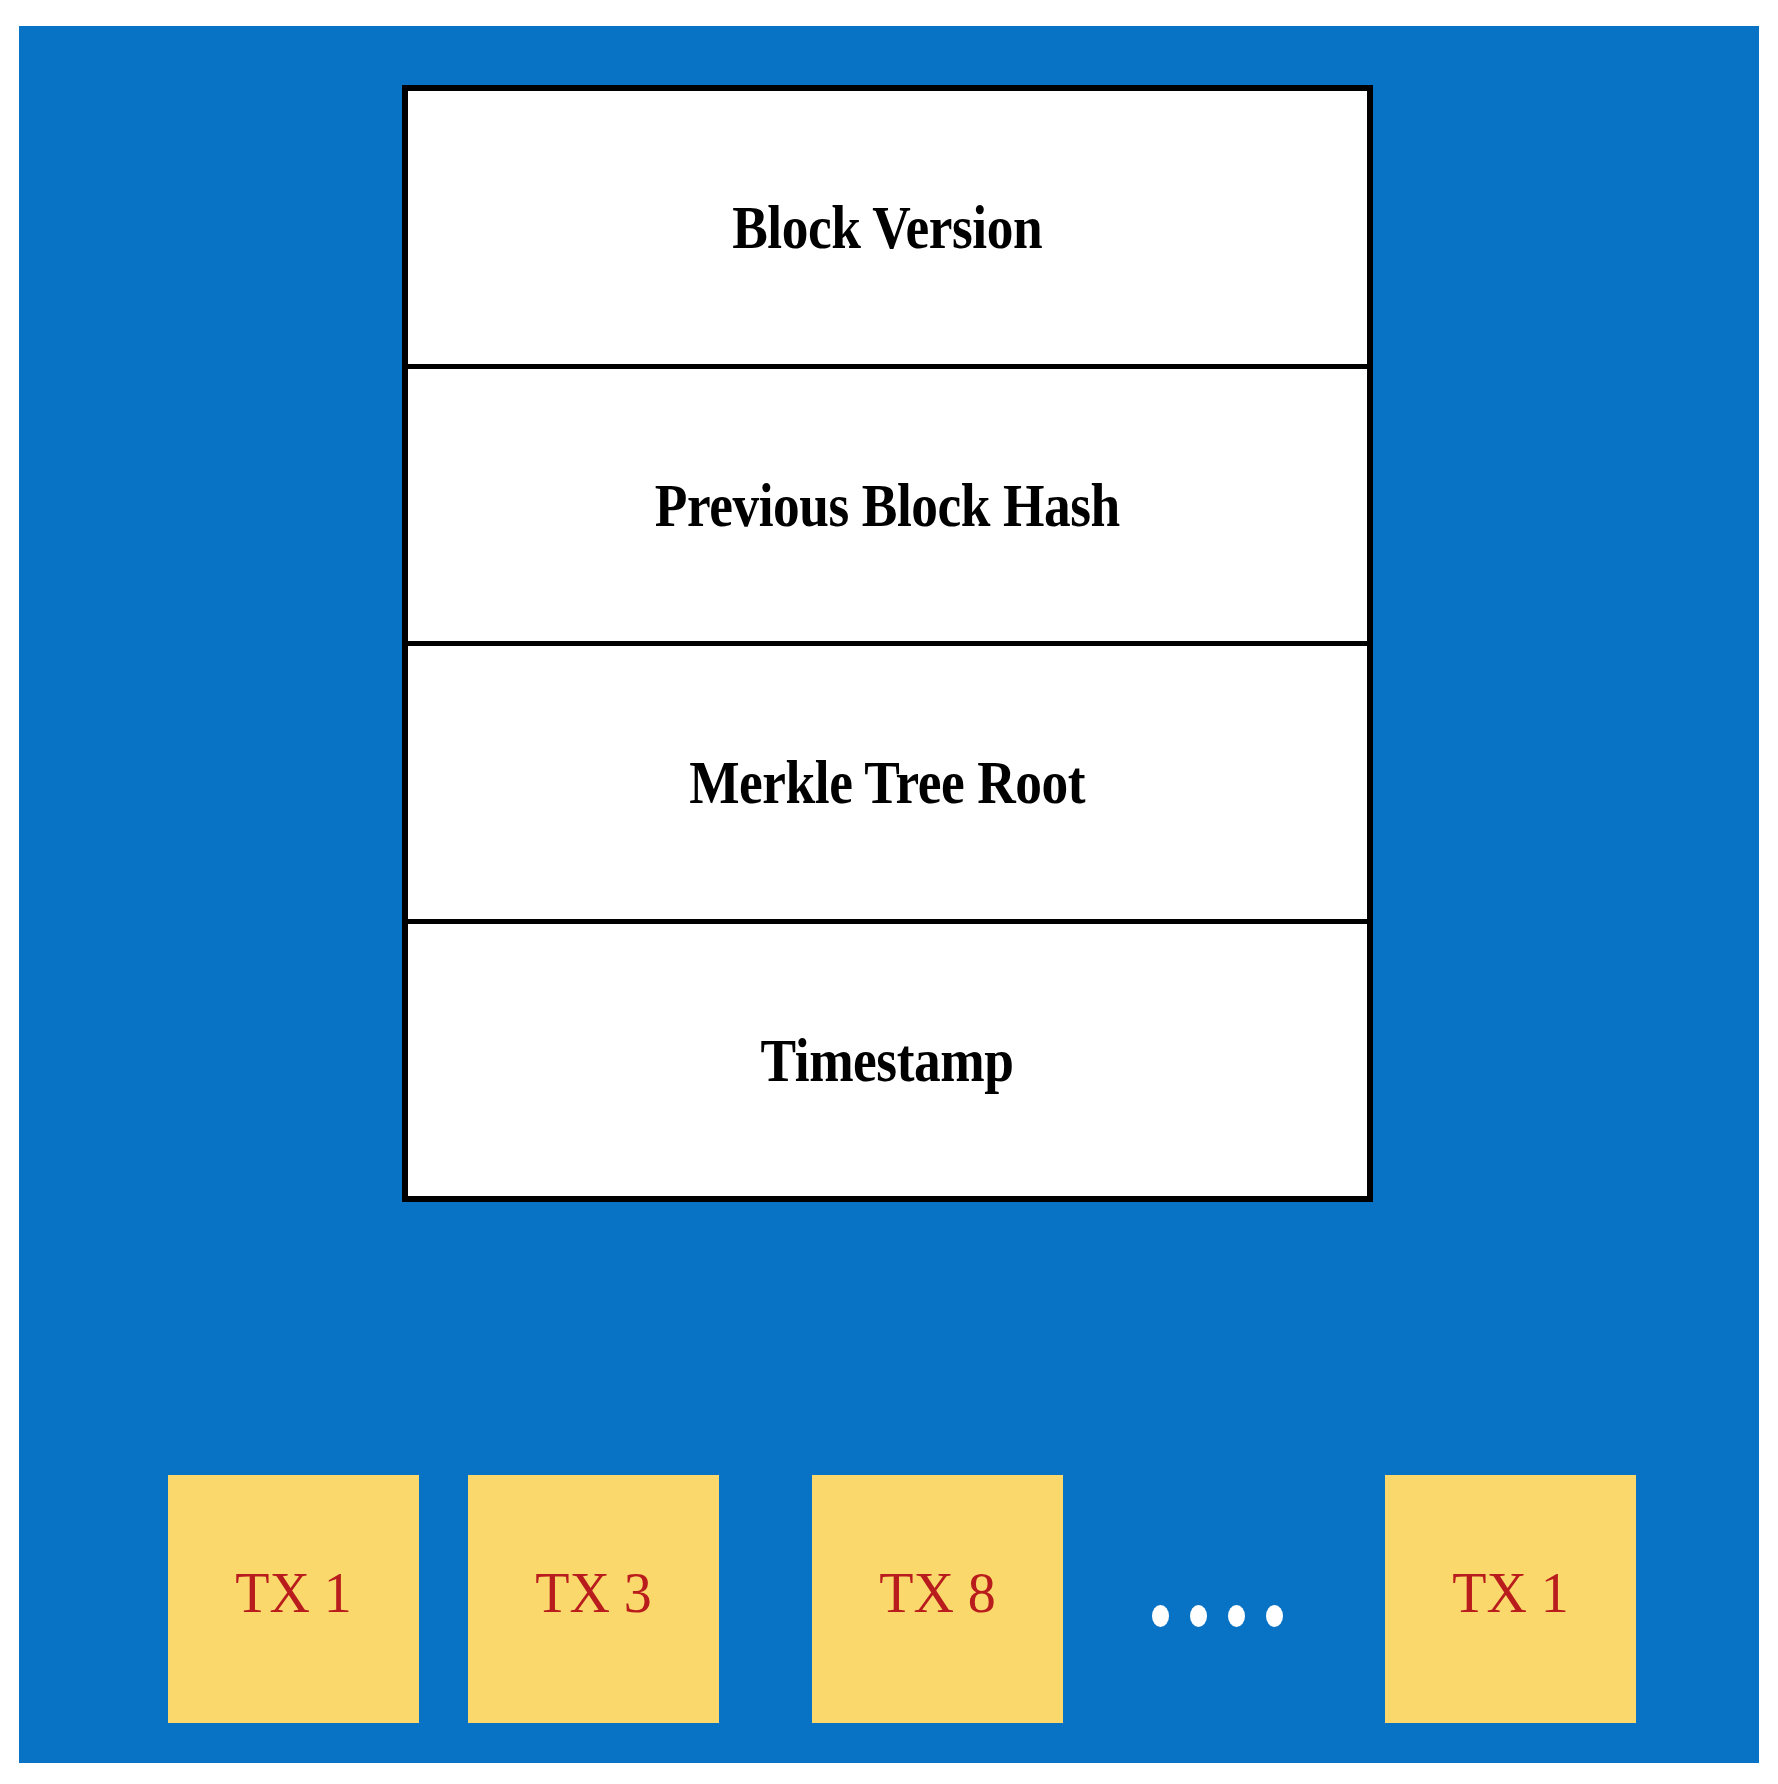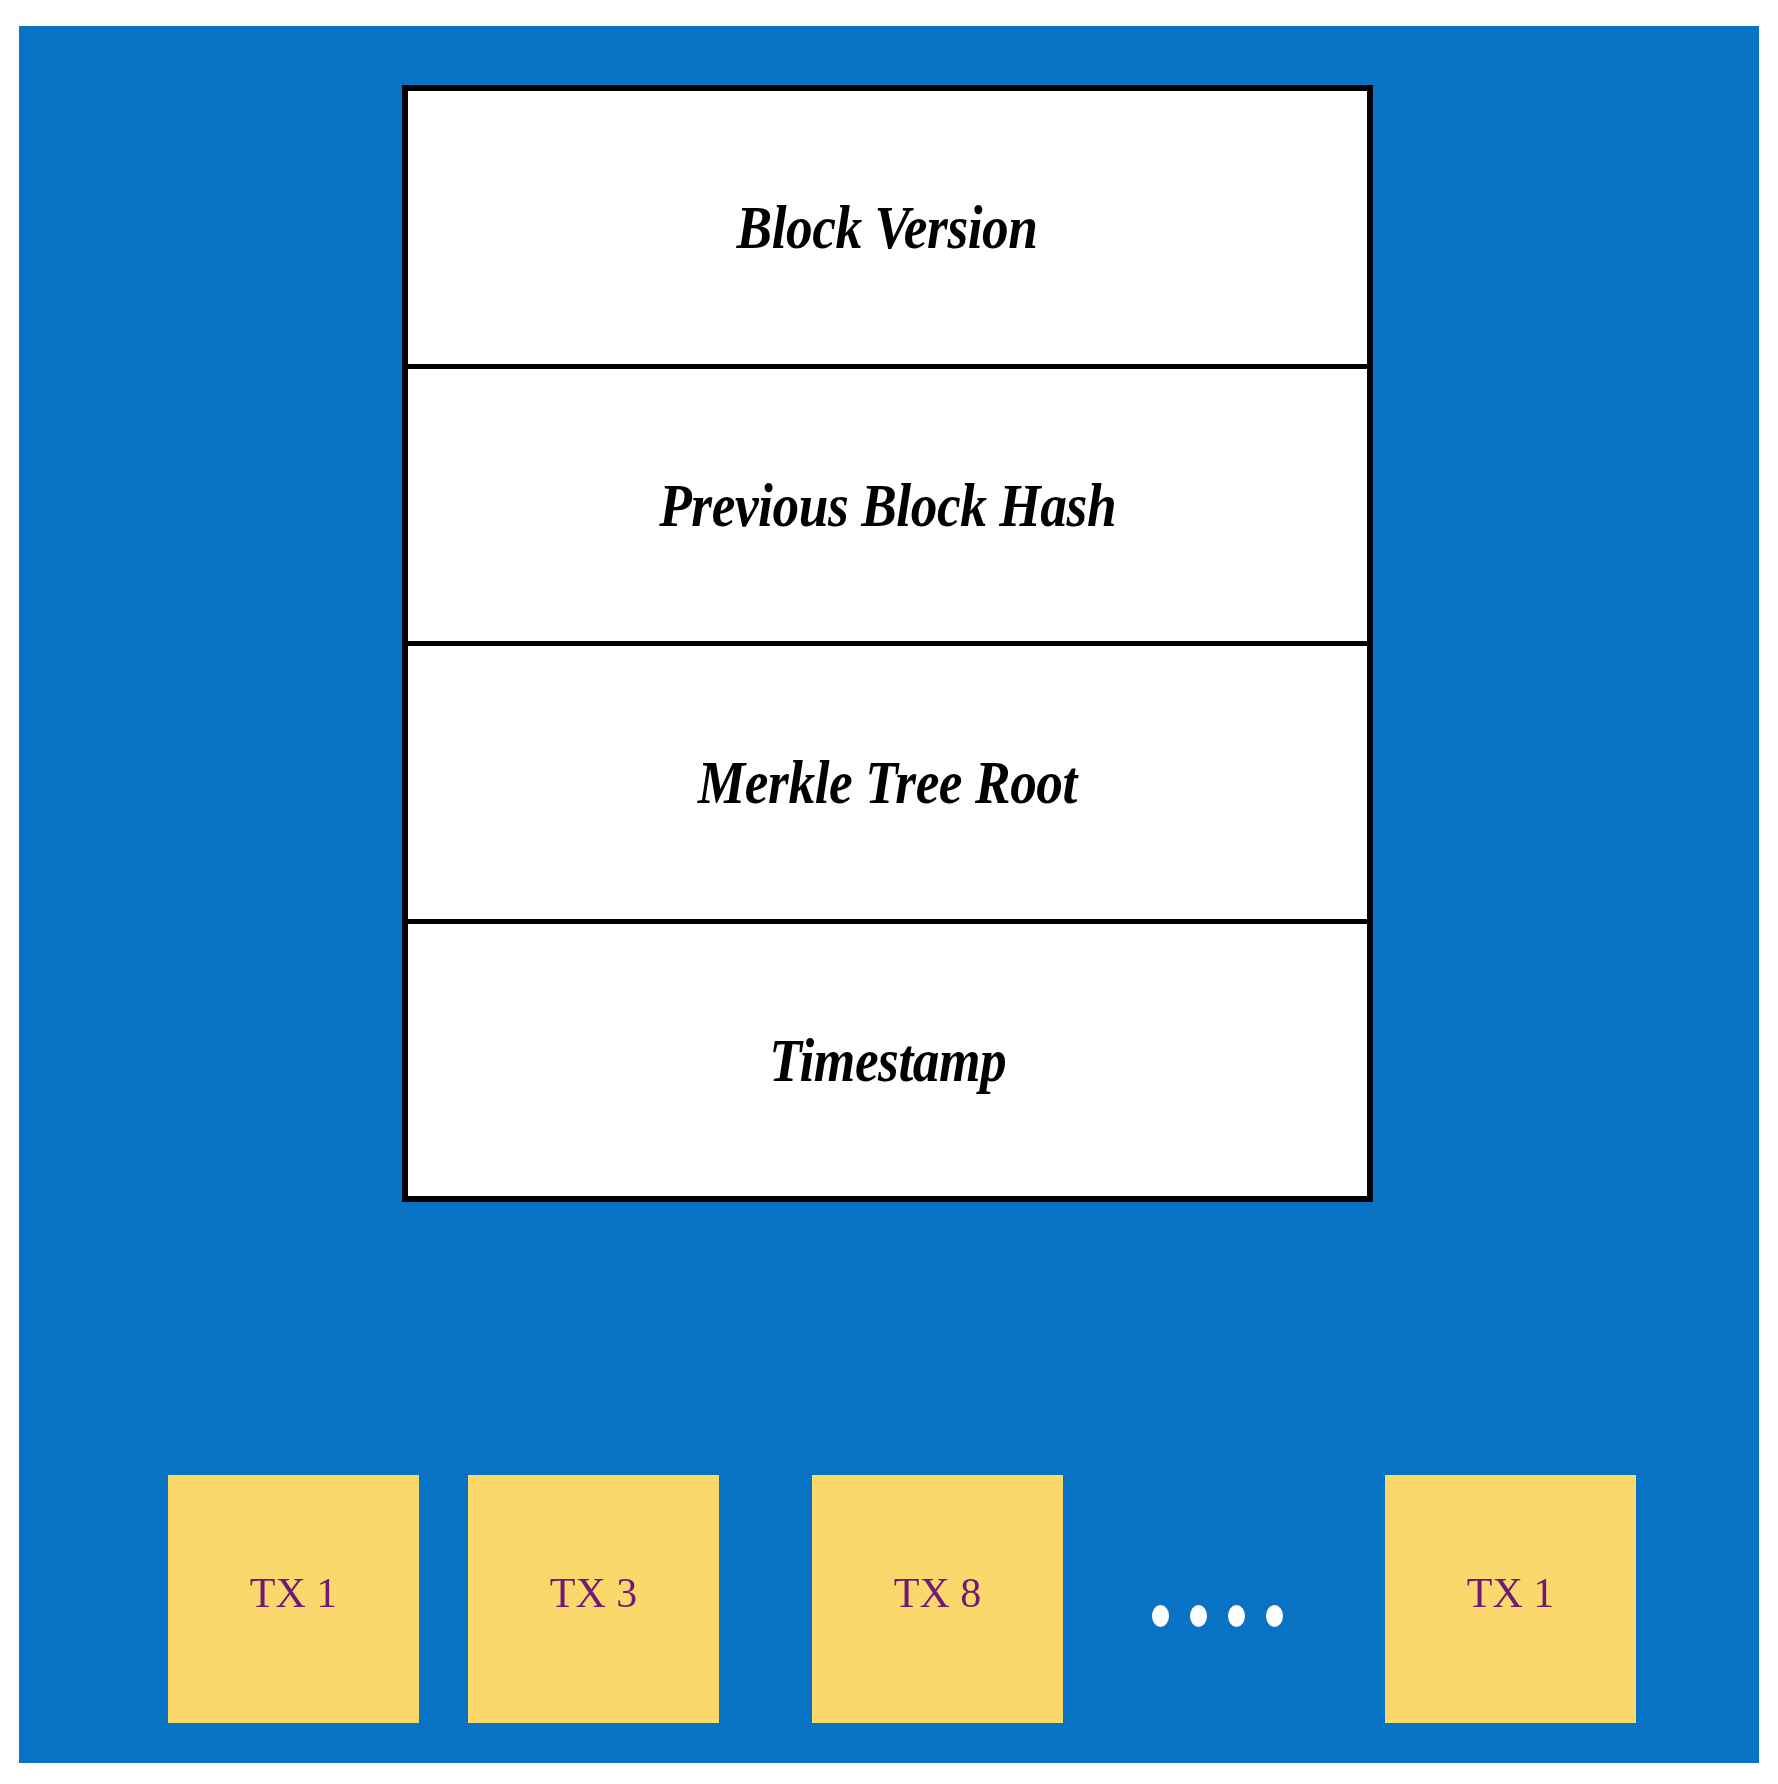--- a/index.html
+++ b/index.html
@@ -38,21 +38,20 @@
     position: absolute;
     left: 402px;
     top: 85px;
     width: 971px;
     height: 1117px;
     background: #ffffff;
     border: 6px solid #000000;
     box-sizing: border-box;
     display: flex;
     flex-direction: column;
-    font-style: italic;
   }
   .header-field {
     flex: 1 1 0;
     display: flex;
     align-items: center;
     justify-content: center;
     border-bottom: 5px solid #000000;
     box-sizing: border-box;
     background: #ffffff;
   }
@@ -110,23 +109,23 @@
     height: 248px;
     background: #FBD86B;
   }
   .tx-label {
     position: absolute;
     left: 0;
     right: 0;
     top: 118px;
     transform: translateY(-50%);
     text-align: center;
-    font-size: 42px;
+    font-size: 56px;
     font-weight: normal;
-    color: #701a75;
+    color: #b91c1c;
     letter-spacing: 0px;
     line-height: 1;
     white-space: nowrap;
   }
 
   
   #tx-ellipsis {
     position: absolute;
     left: 1152px;
     top: 1604px;

